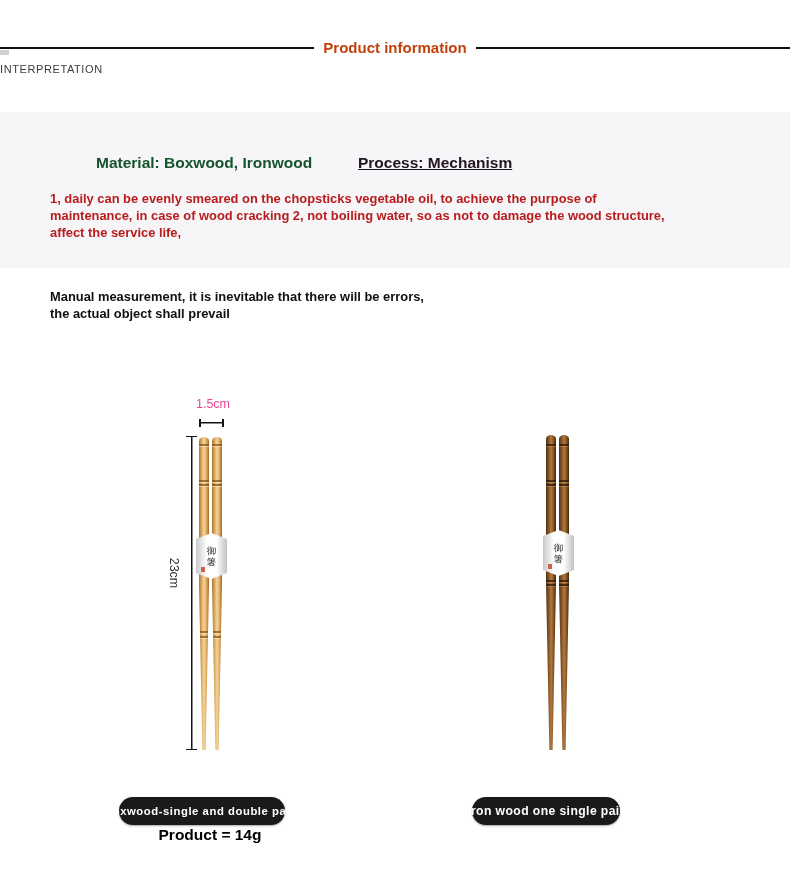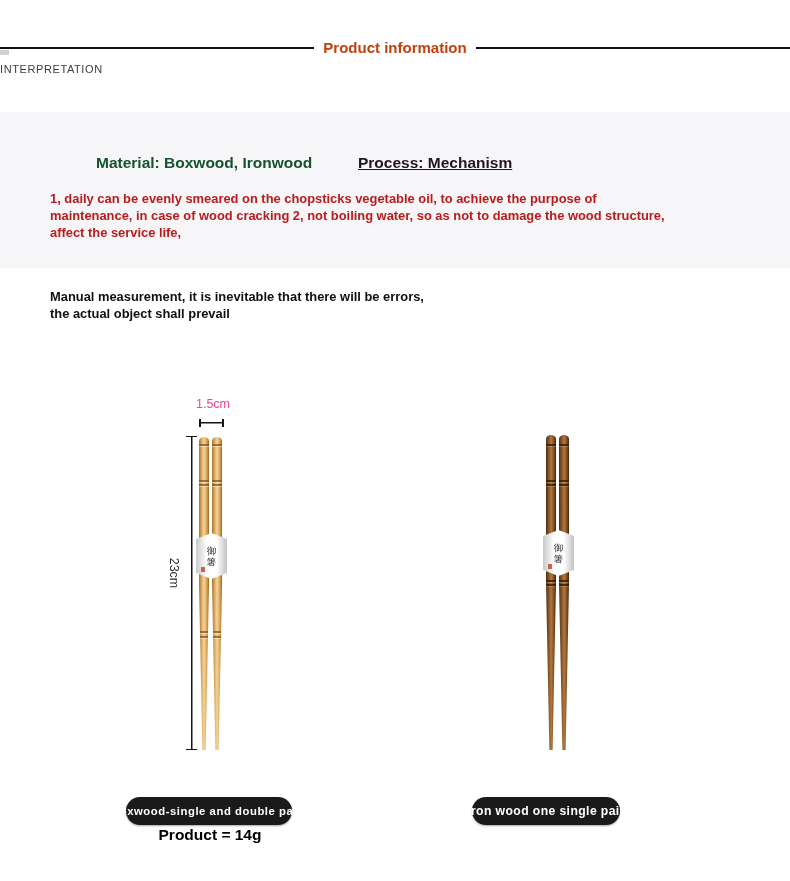--- a/index.html
+++ b/index.html
@@ -61,21 +61,21 @@
   .pair-light .band { top:96px; }
   .pair-dark  .band { top:95px; }
   .band-char { font-family:"DejaVu Serif", serif; font-size:9.5px; line-height:10px; color:#2b2b2b; }
   .band-seal { position:absolute; left:5px; bottom:7px; width:4px; height:5px;
                background:#c64936; opacity:0.85; }
 
   
   .tag-pill { position:absolute; top:797px; height:28px; background:#1a1a1a; border-radius:14px;
               color:#ffffff; font-weight:bold; display:flex; align-items:center; justify-content:center;
               box-shadow:0 1px 2px rgba(0,0,0,0.35); white-space:nowrap; }
-  .tag-left  { left:126px; width:166px; font-size:11.3px; letter-spacing:0.55px; }
+  .tag-left  { left:119px; width:166px; font-size:11.3px; letter-spacing:0.55px; }
   .tag-right { left:472px; width:148px; font-size:12.2px; letter-spacing:0.4px; }
   .weight-text { position:absolute; left:117px; top:826px; width:186px; text-align:center;
                  font-size:15.5px; font-weight:bold; color:#000; }
 </style>
 </head>
 <body>
 
 <div class="page">
 
   <div class="header-row">

